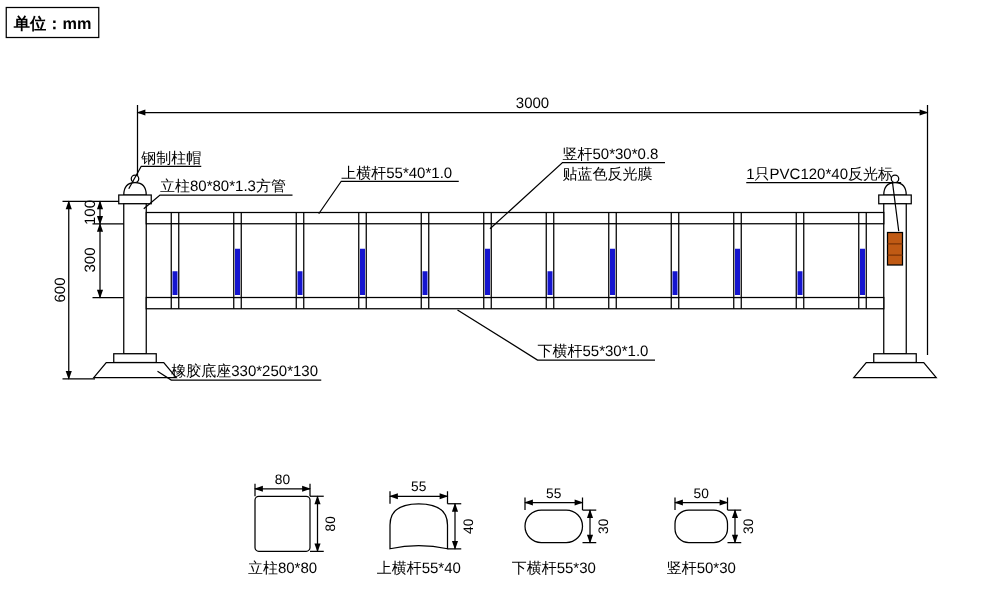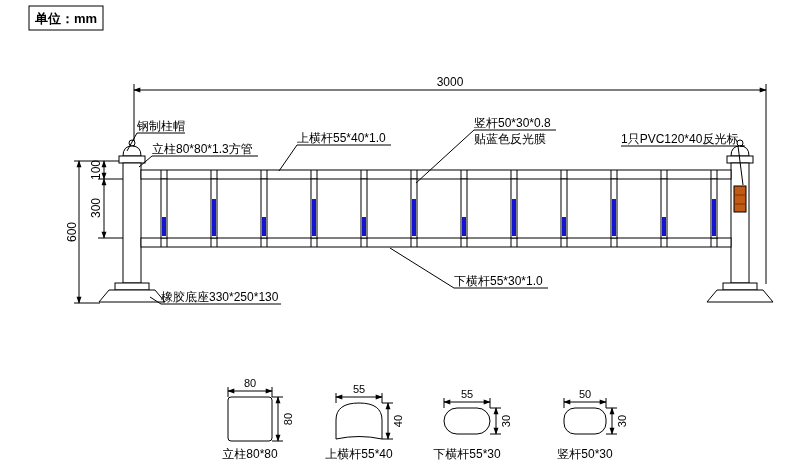--- a/index.html
+++ b/index.html
@@ -1,17 +1,17 @@
 <!DOCTYPE html>
 <html><head>
 <meta charset="utf-8">
 <style>
   html,body{margin:0;padding:0;background:#ffffff;}
   .canvas{width:630px;height:473px;position:relative;background:#ffffff;
-          font-family:"Liberation Sans","DejaVu Sans",sans-serif;padding-left:24px;}
+          font-family:"Liberation Sans","DejaVu Sans",sans-serif;}
   svg{display:block;}
   text{fill:#000;font-family:"Liberation Sans","DejaVu Sans",sans-serif;}
   .t13{font-size:13px;font-weight:bold;}
   .t12{font-size:12px;}
   .t11{font-size:11px;}
   .ln{stroke:#000;stroke-width:1;fill:none;}
   .fw{fill:#ffffff;stroke:#000;stroke-width:1;}
   .dim{stroke:#000;stroke-width:1;fill:none;}
 </style>
 </head>

